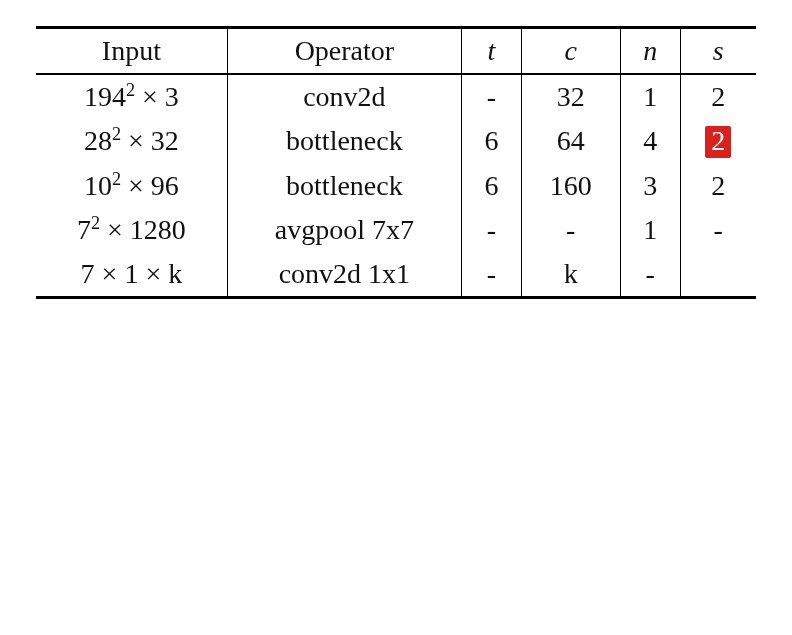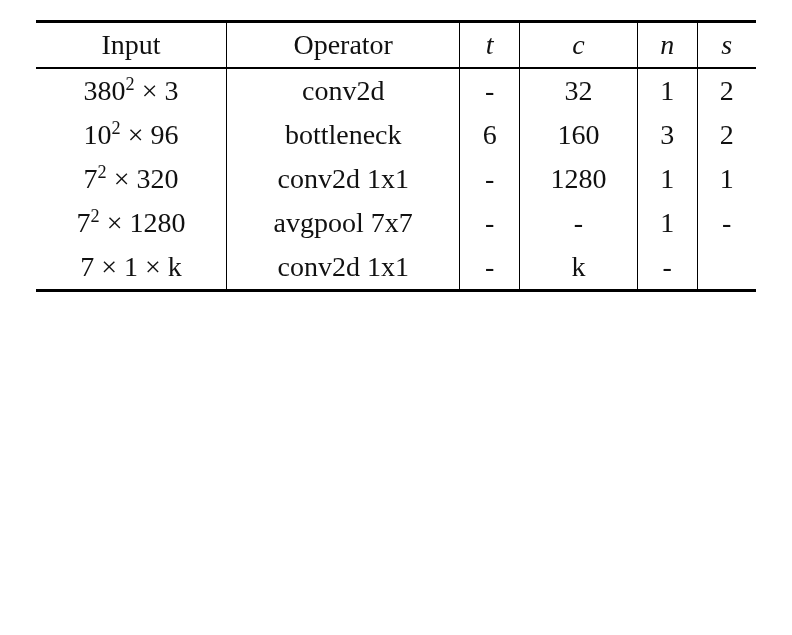--- a/index.html
+++ b/index.html
@@ -7,21 +7,21 @@
     padding: 20px;
     font-family: "Times New Roman", Times, serif;
     font-size: 28px;
     color: #111;
     background: #fff;
     width: 792px;
     box-sizing: border-box;
   }
   table {
     border-collapse: collapse;
-    margin: 0 auto;
+    margin: 6px auto;
     width: 720px;
   }
   th, td {
     padding: 6px 14px;
     text-align: center;
     font-weight: normal;
   }
   thead tr {
     border-top: 3px solid #000;
     border-bottom: 2px solid #000;
@@ -63,42 +63,42 @@
       <th>Input</th>
       <th>Operator</th>
       <th class="var">t</th>
       <th class="var">c</th>
       <th class="var">n</th>
       <th class="var">s</th>
     </tr>
   </thead>
   <tbody id="tbody">
       <tr>
-        <td><span>380</span><span class="sup">2</span><span> × </span><span>3</span></td>
+        <td><span>194</span><span class="sup">2</span><span> × </span><span>3</span></td>
         <td>conv2d</td>
         <td>-</td>
         <td>32</td>
         <td>1</td>
         <td>2</td>
+      </tr>
+      <tr>
+        <td><span>28</span><span class="sup">2</span><span> × </span><span>32</span></td>
+        <td>bottleneck</td>
+        <td>6</td>
+        <td>64</td>
+        <td>4</td>
+        <td><span class="hl">2</span></td>
       </tr>
       <tr>
         <td><span>10</span><span class="sup">2</span><span> × </span><span>96</span></td>
         <td>bottleneck</td>
         <td>6</td>
         <td>160</td>
         <td>3</td>
         <td>2</td>
-      </tr>
-      <tr>
-        <td><span>7</span><span class="sup">2</span><span> × </span><span>320</span></td>
-        <td>conv2d 1x1</td>
-        <td>-</td>
-        <td>1280</td>
-        <td>1</td>
-        <td>1</td>
       </tr>
       <tr>
         <td><span>7</span><span class="sup">2</span><span> × </span><span>1280</span></td>
         <td>avgpool 7x7</td>
         <td>-</td>
         <td>-</td>
         <td>1</td>
         <td>-</td>
       </tr>
       <tr>

